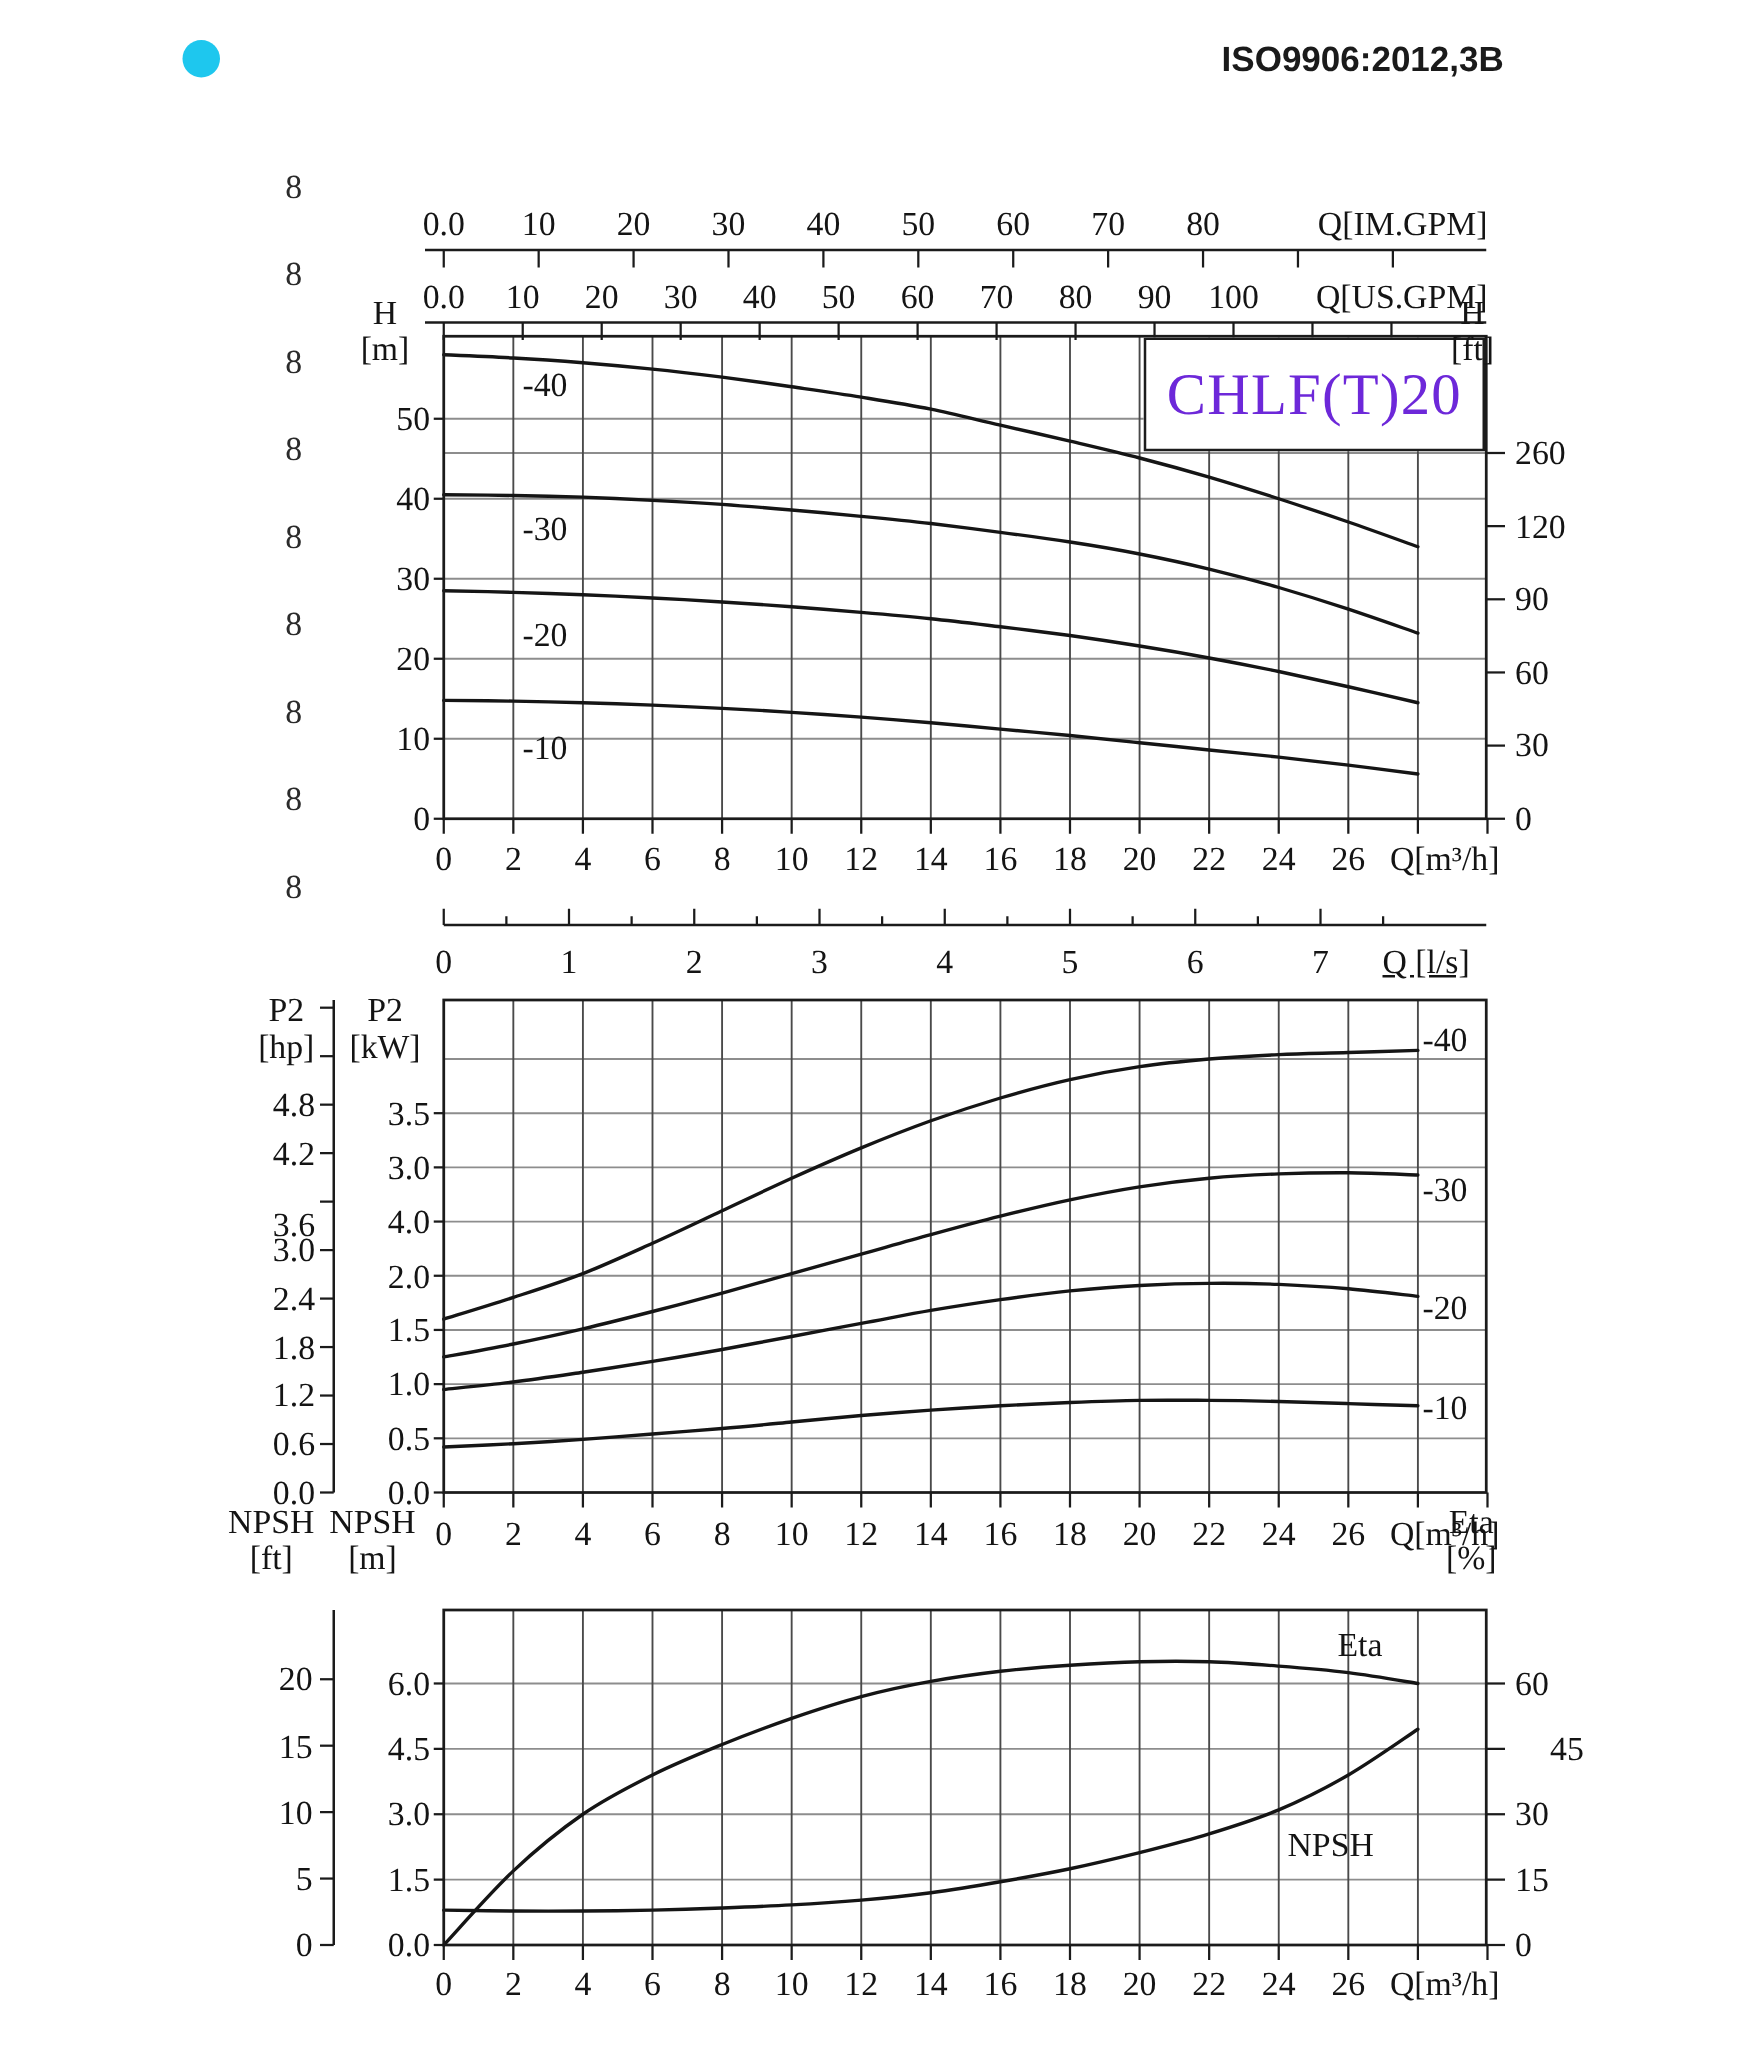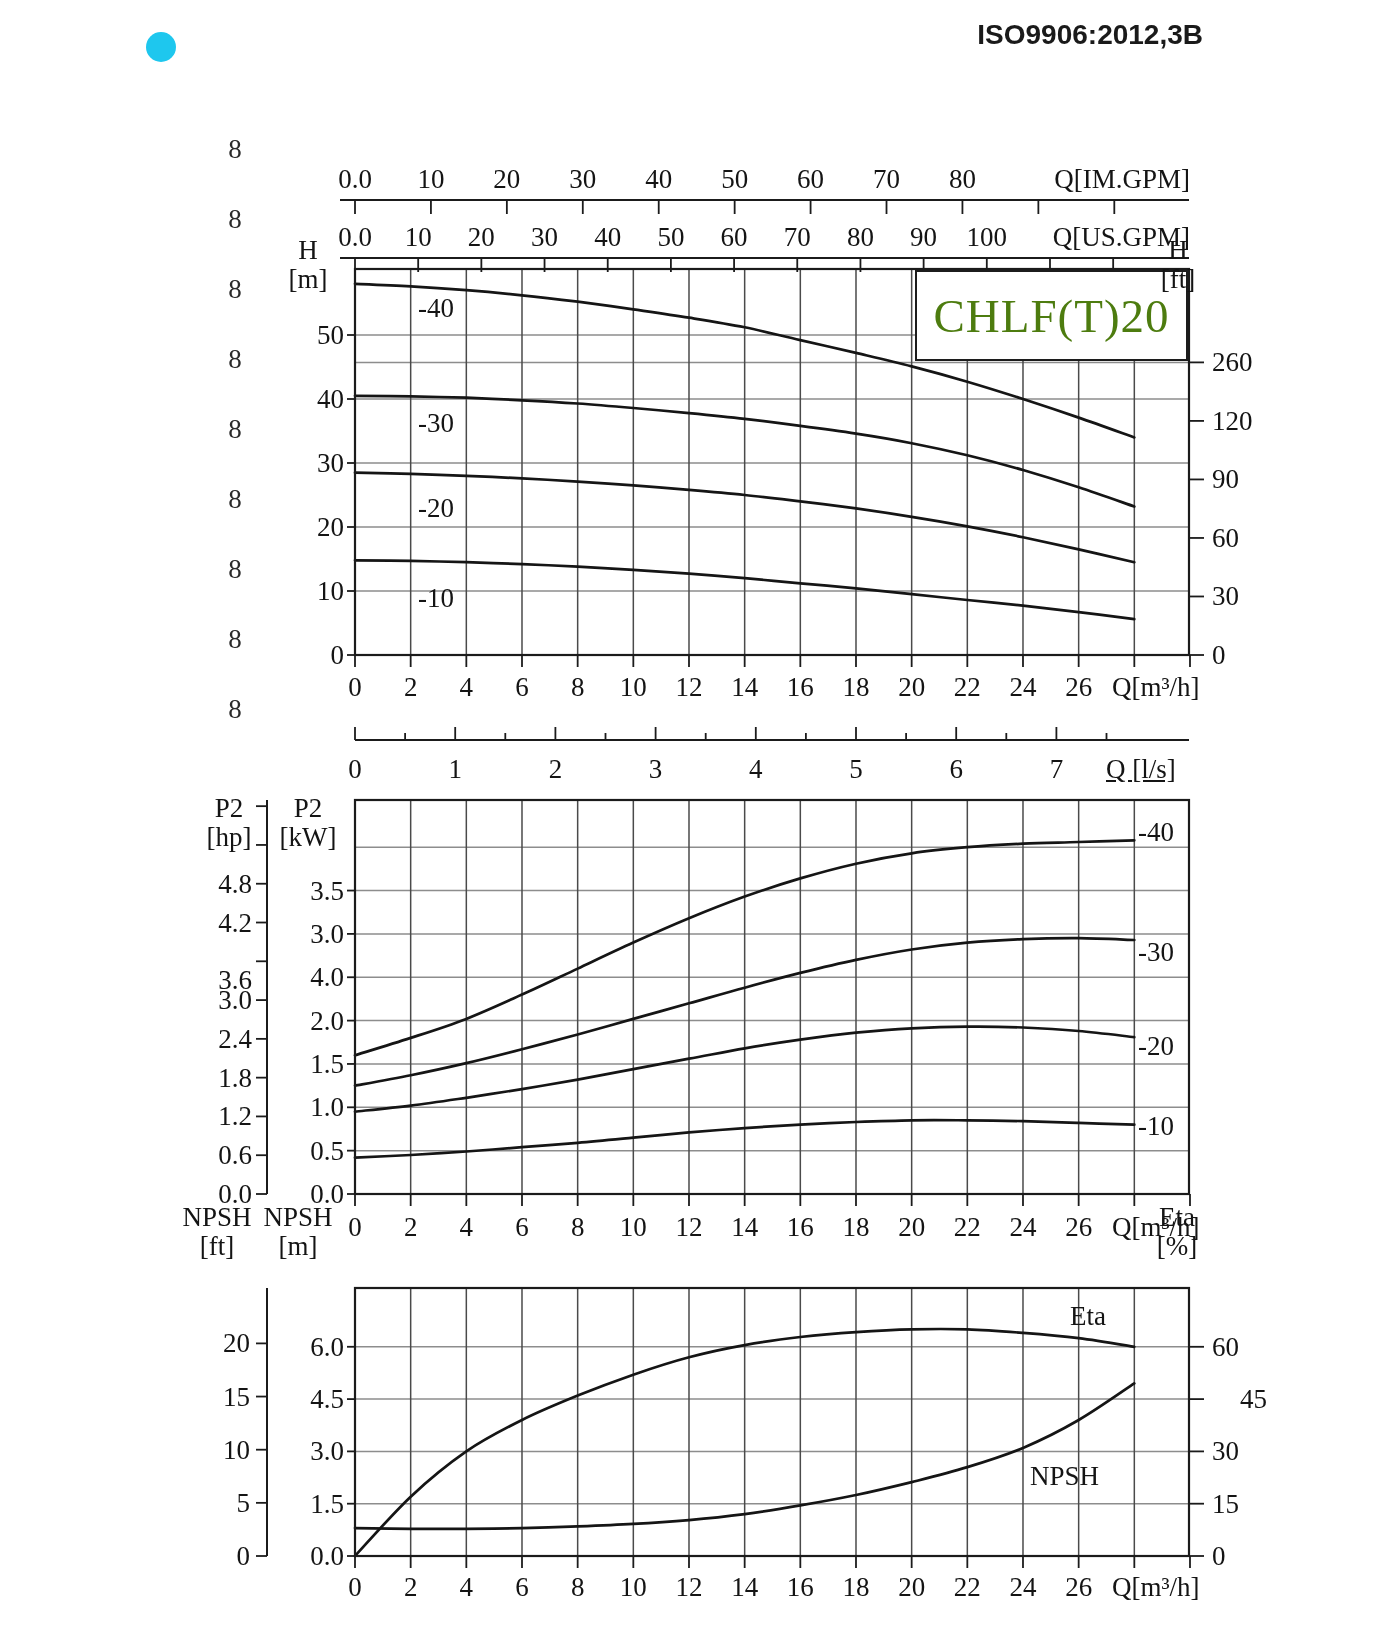--- a/index.html
+++ b/index.html
@@ -12,35 +12,35 @@
   .dot{width:30px;height:30px;border-radius:50%;}
   .tick{position:absolute;font-size:27px;line-height:30px;color:#141414;white-space:nowrap;}
   .tick.c{transform:translateX(-50%);}
   .tick.r{transform:translateX(-100%);}
   .hdr{position:absolute;text-align:center;font-size:27px;line-height:29px;color:#141414;}
   .axname{position:absolute;font-size:27px;line-height:30px;color:#141414;}
   .curvelbl{position:absolute;font-size:27px;line-height:28px;color:#141414;}
   .wm{position:absolute;font-size:27px;color:#2b2b2b;width:30px;text-align:center;}
   .modelbox{position:absolute;left:915px;top:270px;width:273px;height:91px;background:#ffffff;
             border:2.4px solid #1c1c1c;box-sizing:border-box;display:flex;align-items:center;
-            justify-content:center;font-size:47px;letter-spacing:1px;color:#4d7c0f;}
+            justify-content:center;font-size:47px;letter-spacing:1px;color:#6d28d9;}
   svg .grid-h{stroke:#8d8d8d;stroke-width:1.5;}
   svg .grid-v{stroke:#4a4a4a;stroke-width:1.5;}
   svg .border{stroke:#1b1b1b;stroke-width:2.2;fill:none;}
   svg .axisline{stroke:#1b1b1b;stroke-width:2;}
   svg .tickmark{stroke:#1b1b1b;stroke-width:1.8;}
   svg .curve{stroke:#151515;stroke-width:2.7;fill:none;stroke-linecap:round;stroke-linejoin:round;}
 </style>
 </head>
 <body>
 
 <div class="page">
 
   <div class="abs dot" style="left:146px;top:32px;background:#1ec7ee;"></div>
-  <div class="abs sans iso" style="right:197px;top:19px;">ISO9906:2012,3B</div>
+  <div class="abs sans iso" style="right:197px;top:32px;">ISO9906:2012,3B</div>
 
   <div id="wm-layer">
       <span class="wm" style="left: 220px; top: 134px;">8</span>
       <span class="wm" style="left: 220px; top: 204px;">8</span>
       <span class="wm" style="left: 220px; top: 274px;">8</span>
       <span class="wm" style="left: 220px; top: 344px;">8</span>
       <span class="wm" style="left: 220px; top: 414px;">8</span>
       <span class="wm" style="left: 220px; top: 484px;">8</span>
       <span class="wm" style="left: 220px; top: 554px;">8</span>
       <span class="wm" style="left: 220px; top: 624px;">8</span>

